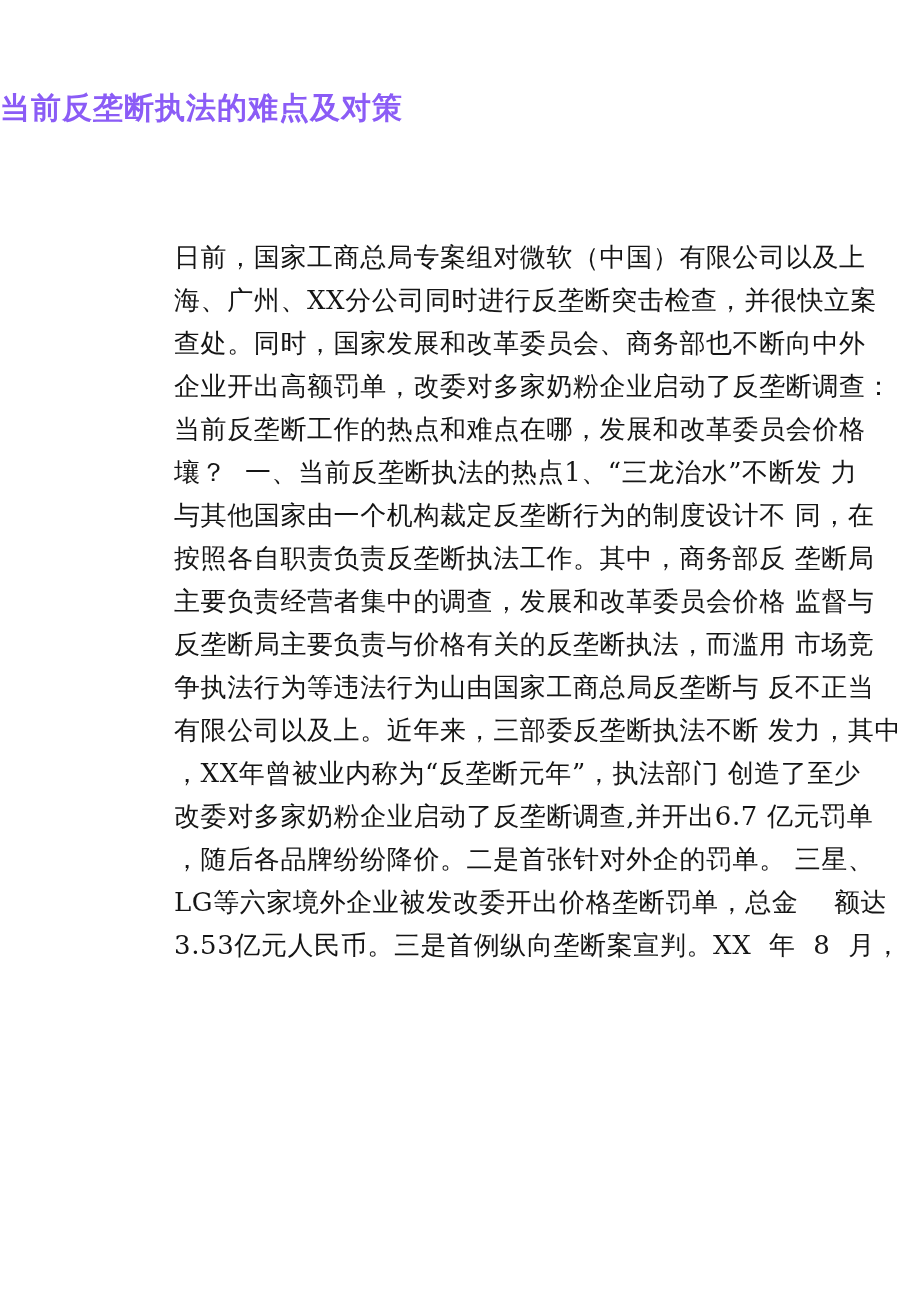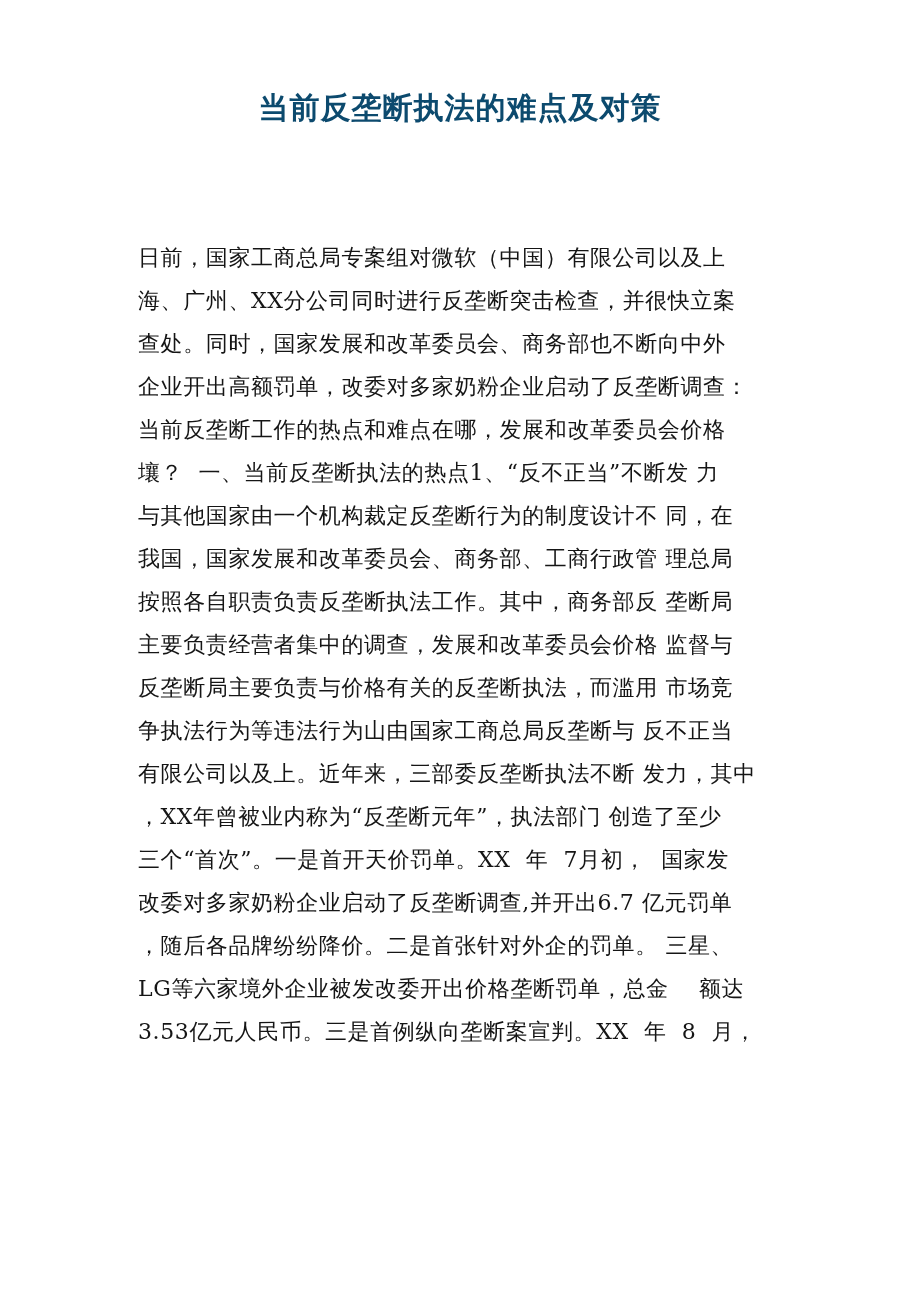--- a/index.html
+++ b/index.html
@@ -21,67 +21,65 @@
       top: 0;
       width: 920px;
       height: 1302px;
       background: #ffffff;
     }
     .doc-title {
       position: absolute;
       left: 0;
       top: 86px;
       width: 920px;
-      text-align: center;
       font-family: "DejaVu Sans", "Liberation Sans", sans-serif;
       font-weight: bold;
       font-size: 30px;
       line-height: 44px;
       letter-spacing: 1px;
-      color: #0c4a6e;
+      color: #8b5cf6;
       margin: 0;
     }
     .body-text {
       position: absolute;
       left: 138px;
       top: 236px;
       width: 660px;
       margin: 0;
       padding: 0;
     }
     .line {
       display: block;
       height: 43px;
       line-height: 43px;
-      font-size: 22px;
+      font-size: 26px;
       white-space: pre;
       letter-spacing: 0.6px;
       color: #151515;
+      margin-left: 36px;
     }
   </style>
 </head>
 <body>
 
 <div class="page">
   <h1 class="doc-title">当前反垄断执法的难点及对策</h1>
 
   <div class="body-text">
     <span class="line">日前，国家工商总局专案组对微软（中国）有限公司以及上</span>
     <span class="line">海、广州、XX分公司同时进行反垄断突击检查，并很快立案</span>
     <span class="line">查处。同时，国家发展和改革委员会、商务部也不断向中外</span>
     <span class="line">企业开出高额罚单，改委对多家奶粉企业启动了反垄断调查：</span>
     <span class="line">当前反垄断工作的热点和难点在哪，发展和改革委员会价格</span>
-    <span class="line">壤？  一、当前反垄断执法的热点1、“反不正当”不断发 力</span>
+    <span class="line">壤？  一、当前反垄断执法的热点1、“三龙治水”不断发 力</span>
     <span class="line">与其他国家由一个机构裁定反垄断行为的制度设计不 同，在</span>
-    <span class="line">我国，国家发展和改革委员会、商务部、工商行政管 理总局</span>
     <span class="line">按照各自职责负责反垄断执法工作。其中，商务部反 垄断局</span>
     <span class="line">主要负责经营者集中的调查，发展和改革委员会价格 监督与</span>
     <span class="line">反垄断局主要负责与价格有关的反垄断执法，而滥用 市场竞</span>
     <span class="line">争执法行为等违法行为山由国家工商总局反垄断与 反不正当</span>
     <span class="line">有限公司以及上。近年来，三部委反垄断执法不断 发力，其中</span>
     <span class="line">，XX年曾被业内称为“反垄断元年”，执法部门 创造了至少</span>
-    <span class="line">三个“首次”。一是首开天价罚单。XX  年  7月初，  国家发</span>
     <span class="line">改委对多家奶粉企业启动了反垄断调查,并开出6.7 亿元罚单</span>
     <span class="line">，随后各品牌纷纷降价。二是首张针对外企的罚单。 三星、</span>
     <span class="line">LG等六家境外企业被发改委开出价格垄断罚单，总金    额达</span>
     <span class="line">3.53亿元人民币。三是首例纵向垄断案宣判。XX  年  8  月，</span>
   </div>
 </div>
 
 </body></html>

